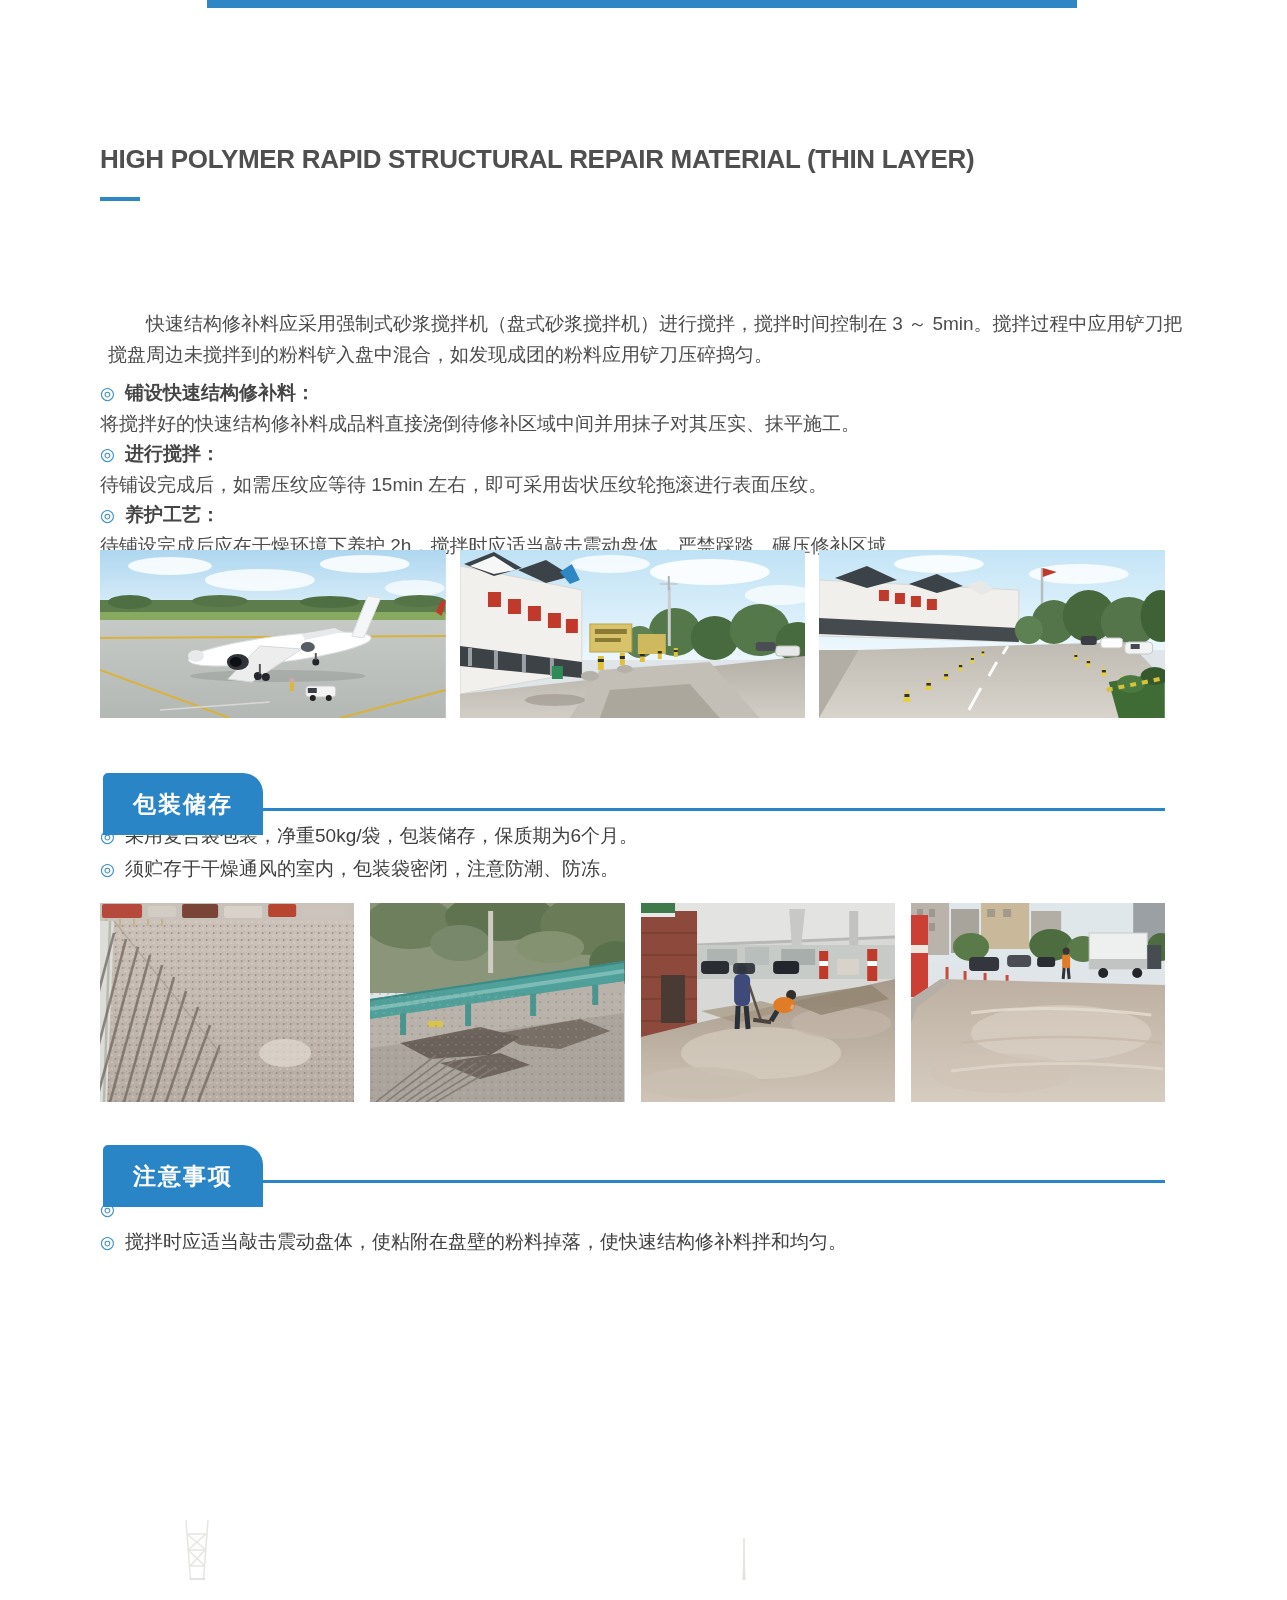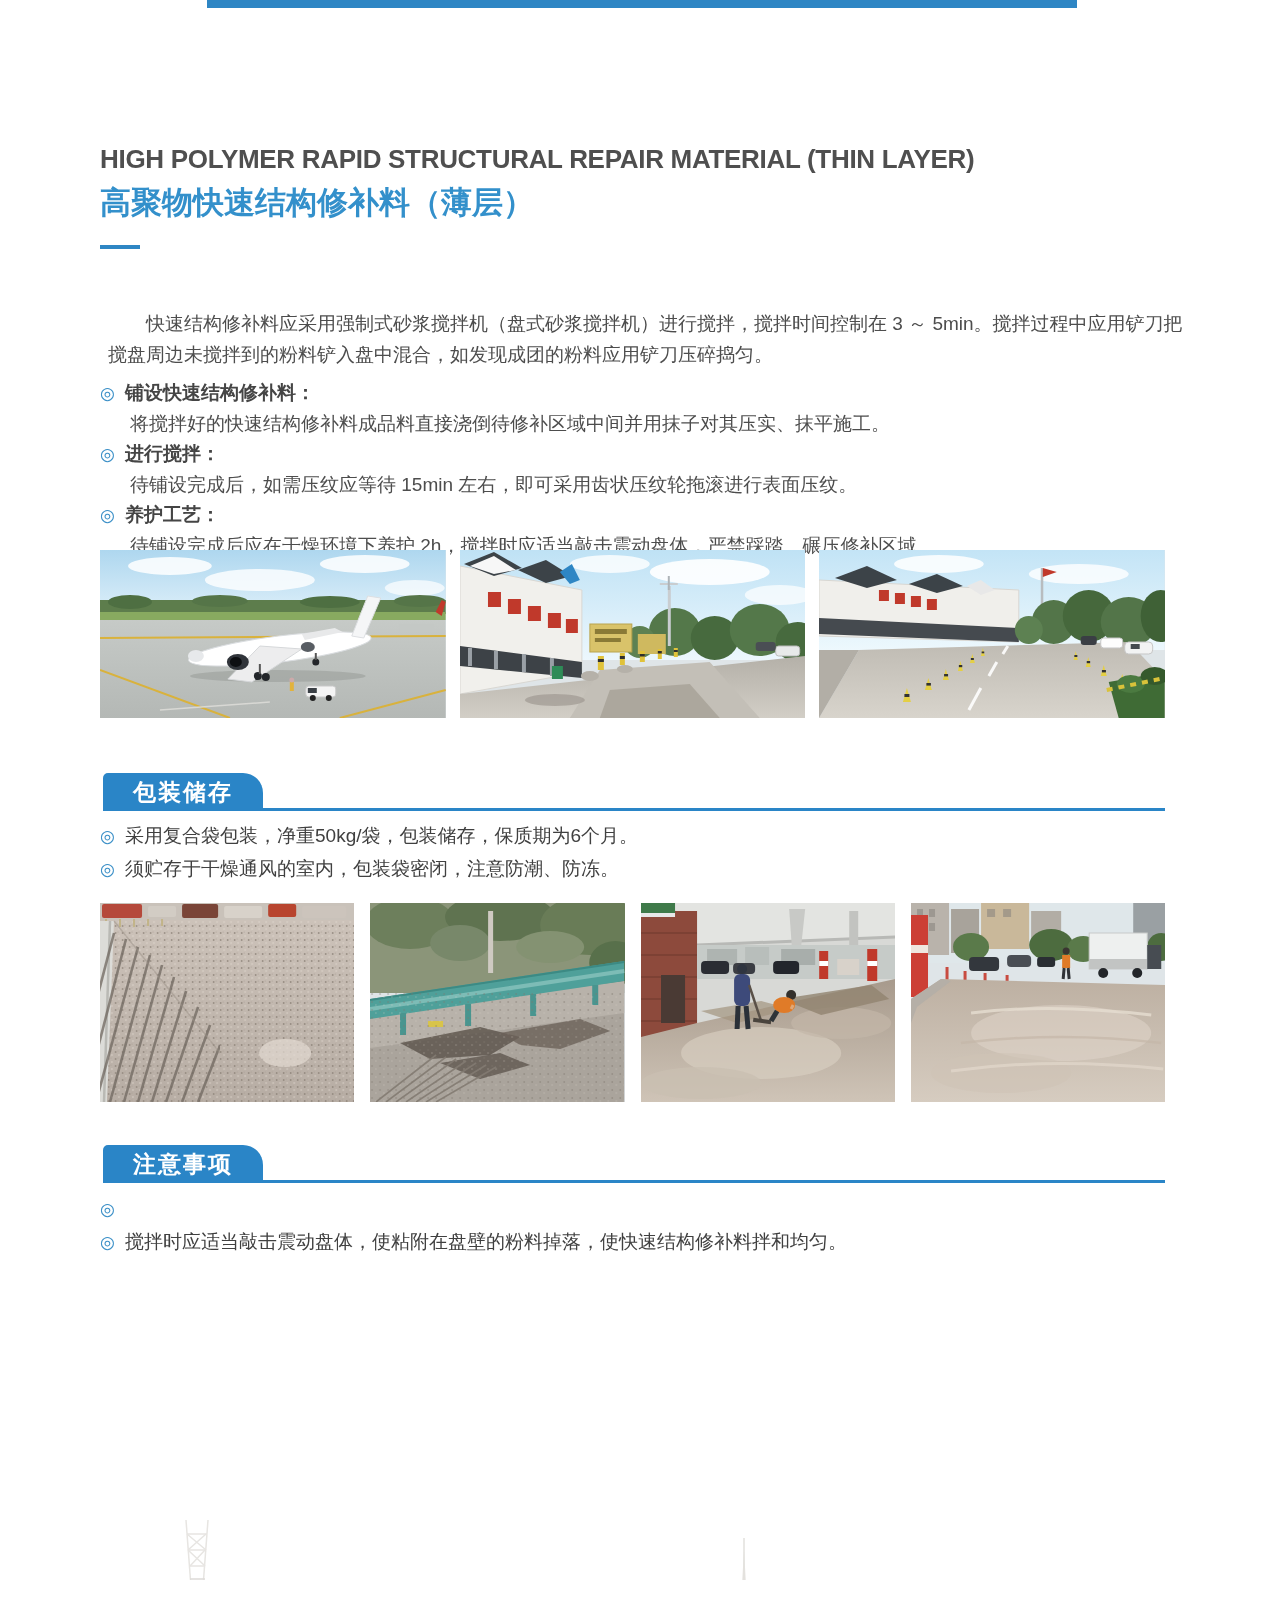--- a/index.html
+++ b/index.html
@@ -11,29 +11,29 @@
   .hdr{position:absolute;left:100px;top:144px;width:1100px;}
   .title-en{margin:0;font-size:26px;font-weight:700;color:#4f4f4f;letter-spacing:-0.3px;line-height:30px;}
   .title-zh{margin:10px 0 0 0;font-size:31px;font-weight:700;color:#3390cb;line-height:38px;}
   .title-underline{width:40px;height:4px;background:#2e86c4;margin-top:23px;}
 
   .intro{position:absolute;left:100px;top:300px;width:1092px;font-size:19px;line-height:31px;}
   .intro p{margin:8px;text-indent:2em;}
   .bullet-row{display:flex;align-items:baseline;line-height:30px;}
   .bullet-row .marker{color:#3a8fc7;font-size:17px;width:25px;flex:0 0 25px;}
   .bullet-row .head{font-weight:700;color:#454545;}
-  .sub-line{margin-left:30px;line-height:30px;}
+  .sub-line{line-height:30px;}
 
   .photo-row{position:absolute;left:100px;width:1065px;display:flex;}
   .photo-row.r1{top:550px;height:168px;gap:14px;}
   .photo-row.r2{top:903px;height:199px;gap:16px;}
   .photo{flex:1 1 0;height:100%;overflow:hidden;background:#dfe5e8;}
   .photo svg{display:block;width:100%;height:100%;}
 
-  .sec-tab{position:absolute;left:103px;height:38px;line-height:38px;padding:0 30px;
+  .sec-tab{position:absolute;left:103px;height:38px;line-height:38px;padding:12px 30px;
            background:#2a85c7;color:#fff;font-size:23px;font-weight:700;letter-spacing:2px;
            border-radius:5px 20px 0 0;z-index:2;}
   .sec-rule{position:absolute;left:103px;width:1062px;height:3px;background:#2a85c7;z-index:1;}
   .sec-bullets{position:absolute;left:100px;width:1092px;font-size:19px;}
   .sec-bullets .bullet-row{line-height:32px;}
   .sec-bullets .txt{color:#404040;}
 
   .tab1{top:773px;} .rule1{top:808px;}
   .bl1{top:820px;}
   .tab2{top:1145px;} .rule2{top:1180px;}
@@ -43,21 +43,20 @@
 </style>
 </head>
 <body>
 
 <div class="page">
 
   <div class="edge-bar-top"></div>
 
   <div class="hdr">
     <h1 class="title-en">HIGH POLYMER RAPID STRUCTURAL REPAIR MATERIAL (THIN LAYER)</h1>
-    <h2 class="title-zh">高聚物快速结构修补料（薄层）</h2>
     <div class="title-underline"></div>
   </div>
 
   <div class="intro">
     <p>快速结构修补料应采用强制式砂浆搅拌机（盘式砂浆搅拌机）进行搅拌，搅拌时间控制在 3 ～ 5min。搅拌过程中应用铲刀把搅盘周边未搅拌到的粉料铲入盘中混合，如发现成团的粉料应用铲刀压碎捣匀。</p>
 
     <div class="bullet-row">
       <span class="marker">◎</span>
       <span class="head">铺设快速结构修补料：</span>
     </div>

